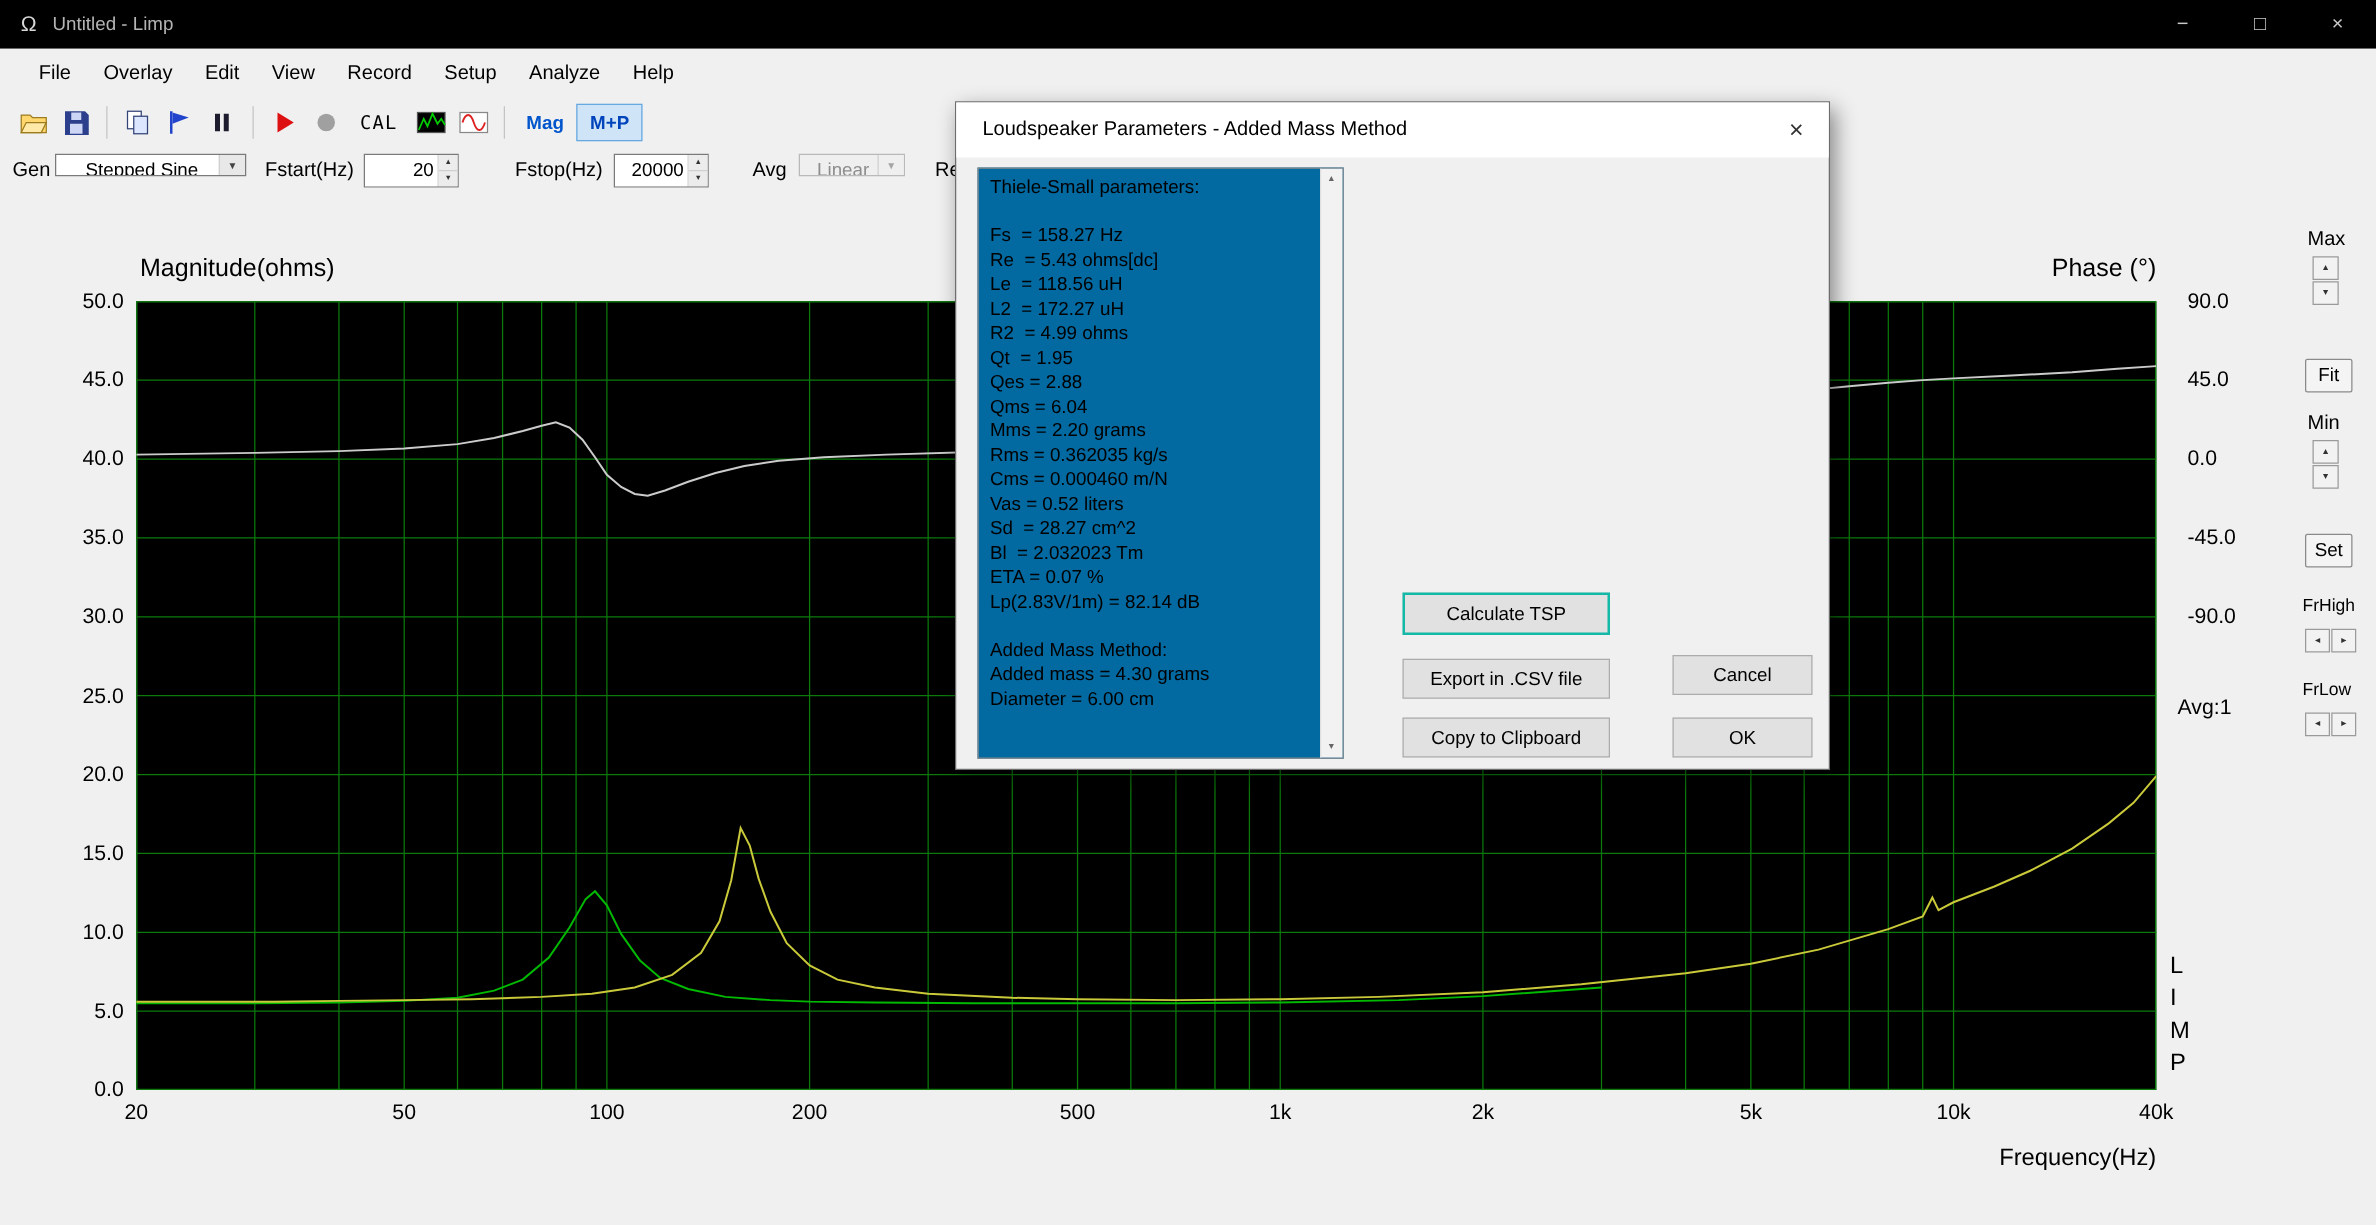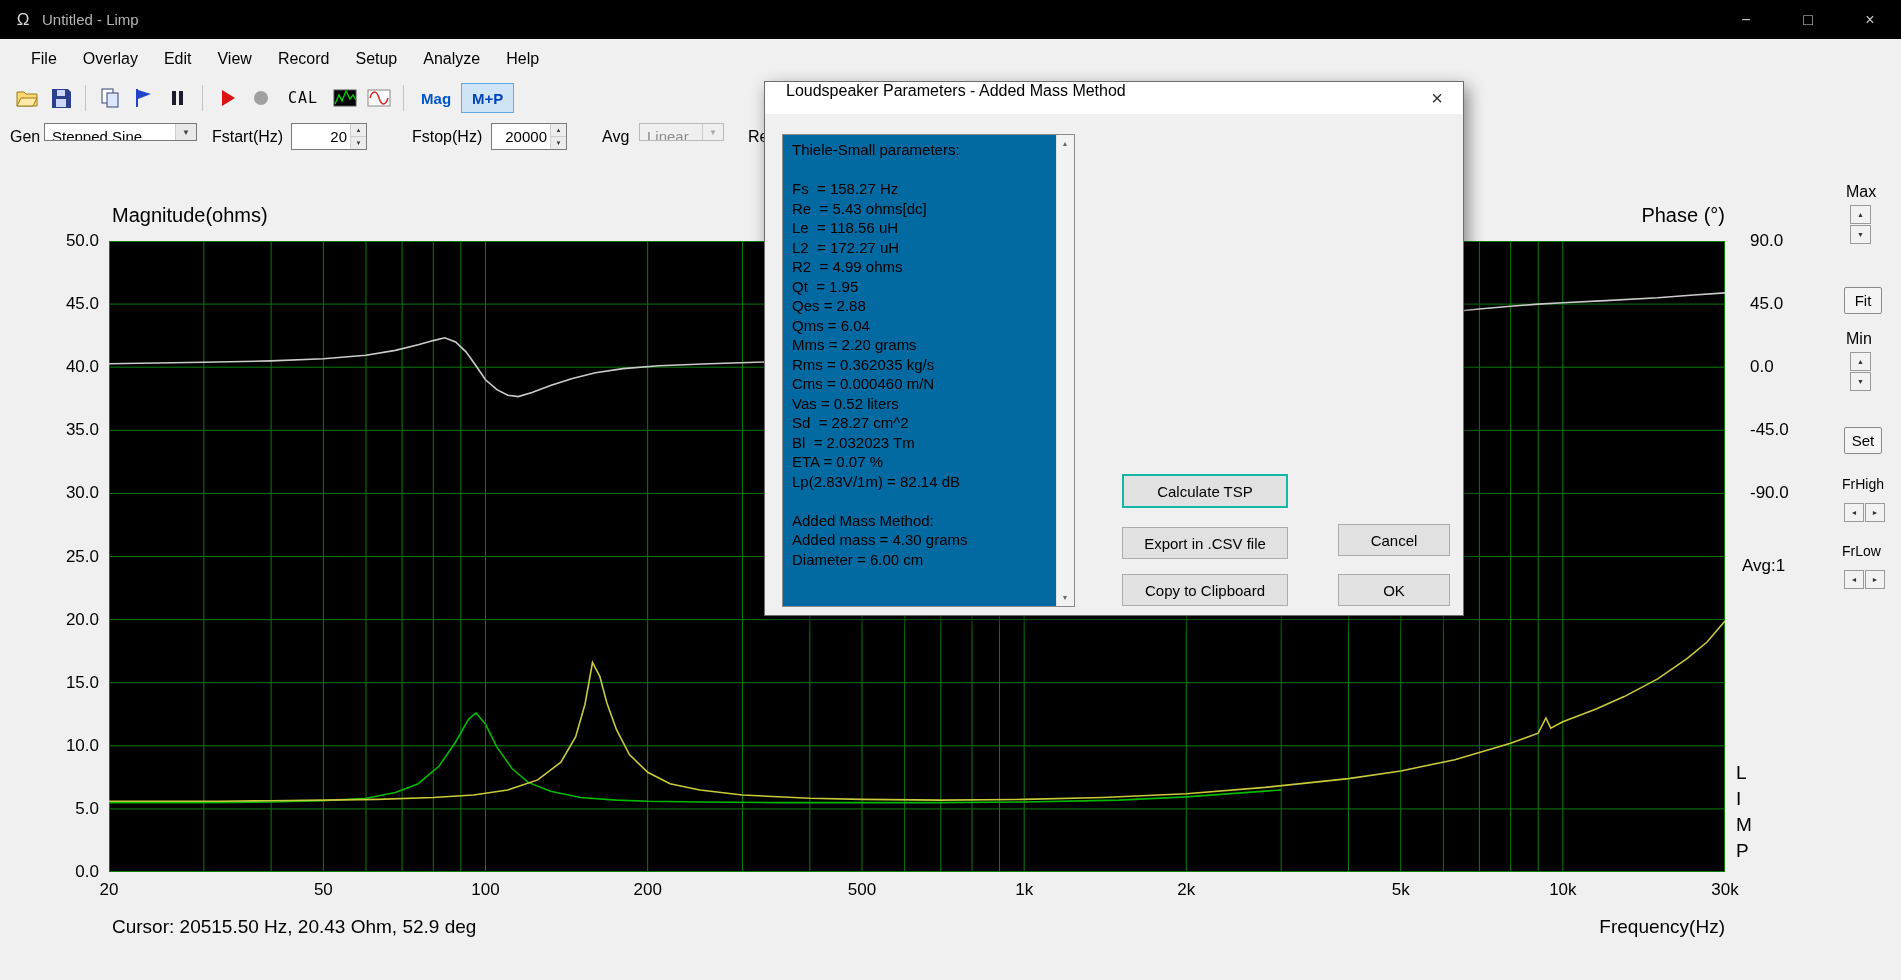--- a/index.html
+++ b/index.html
@@ -29,21 +29,21 @@
   .tbtn.text { width:auto; padding:0 10px; font-size:15px; font-weight:bold; }
   .tbtn.cal { font-family:"DejaVu Sans Mono", monospace; font-weight:normal; letter-spacing:1px; font-size:15px; }
   .tbtn.mag { color:#0055cc; }
   .tbtn.mp  { color:#0044bb; background:#cfe4f7; border:1px solid #66a8e0; height:28px; }
 
   
   .genrow { position:absolute; left:0; top:118px; width:100%; height:38px; background:#f0f0f0;
             border-bottom:1px solid #dcdcdc; }
   .gr-label { position:absolute; top:10px; font-size:16px; white-space:nowrap; }
   .combo { position:absolute; top:5px; height:18px; background:#fff; border:1px solid #7a7a7a;
-           display:flex; align-items:stretch; box-sizing:border-box; font-size:15px; }
+           display:flex; align-items:stretch; box-sizing:border-box; font-size:15px;text-align:center; }
   .combo .cb-text { flex:1; padding:4px 0 0 7px; white-space:nowrap; overflow:hidden; }
   .combo .cb-arrow { width:20px; display:flex; align-items:center; justify-content:center;
                      font-size:8px; color:#444; background:#e8e8e8; border-left:1px solid #cfcfcf; }
   .combo.disabled { background:#efefef; border-color:#b9b9b9; color:#8d8d8d; }
   .combo.disabled .cb-arrow { color:#a5a5a5; background:#efefef; }
   .editspin { position:absolute; top:5px; height:27px; background:#fff; border:1px solid #7a7a7a;
               display:flex; box-sizing:border-box; }
   .editspin input.ed { flex:1; width:40px; border:0; outline:0; background:#fff; text-align:right;
               font:15px "Liberation Sans", sans-serif; padding:0 3px 0 0; }
   .spin { width:15px; display:flex; flex-direction:column; border-left:1px solid #cfcfcf; }
@@ -82,21 +82,21 @@
 
   
   .statusbar { position:absolute; left:0; top:957px; width:1901px; height:23px; background:#f0f0f0;
                border-top:1px solid #cfcfcf; font-size:15px; }
   .sb-item { position:absolute; top:3px; white-space:nowrap; }
   .sb-sep { position:absolute; top:3px; width:1px; height:17px; background:#c0c0c0; }
 
   
   .dialog { position:absolute; left:764px; top:81px; width:700px; height:535px; background:#f0f0f0;
             border:1px solid #6d6d6d; box-shadow:4px 6px 16px rgba(0,0,0,.45); z-index:30; box-sizing:border-box; }
-  .dlg-titlebar { height:32px; background:#fff; display:flex; }
+  .dlg-titlebar { height:44px; background:#fff; display:flex; align-items:center; }
   .dlg-title { margin-left:21px; font-size:16px; }
   .dlg-close { margin-left:auto; width:52px; height:100%; display:flex; align-items:center;
                justify-content:center; font-size:20px; color:#333; }
   .listbox { position:absolute; left:17px; top:52px; width:293px; height:473px; background:#0369a1;
              border:1px solid #8a8a8a; box-sizing:border-box; }
   .lb-text { position:absolute; left:0; top:5px; right:18px; bottom:2px; padding-left:9px;
              font-size:15px; line-height:19.5px; white-space:pre; overflow:hidden; }
   .lb-scroll { position:absolute; top:0; right:0; bottom:0; width:17px; background:#f2f2f2;
                border-left:1px solid #e0e0e0; }
   .lb-scroll .sarr { position:absolute; left:0; width:16px; height:17px; display:flex; align-items:center;
@@ -278,21 +278,20 @@
           <line x1="0" y1="63.10000000000002" x2="1616" y2="63.10000000000002" stroke="#0b7a0b" stroke-width="1"></line>
           <line x1="0" y1="0" x2="1616" y2="0" stroke="#0b7a0b" stroke-width="1"></line>
           <rect x="0.5" y="0.5" width="1615" height="630" fill="none" stroke="#0b7a0b"></rect>
           <polyline points="0.0,561.6 94.9,561.6 162.2,561.0 214.4,559.7 257.0,557.2 286.3,551.5 309.2,542.7 330.1,525.0 346.6,501.0 359.5,478.3 367.0,472.0 376.5,483.3 387.9,506.1 403.0,527.5 419.2,541.4 441.5,550.2 471.4,556.5 507.4,559.1 538.7,560.3 590.9,561.0 669.6,561.6 753.0,561.6 831.7,561.6 915.2,561.0 1010.0,559.1 1077.3,555.9 1172.2,549.0" fill="none" stroke="#00b900" stroke-width="1.6"></polyline>
           <polyline points="0.0,560.3 52.2,560.3 110.0,560.3 162.2,559.7 214.4,559.1 268.4,558.4 324.3,556.5 364.5,554.0 398.8,549.0 428.7,538.9 451.9,521.2 466.6,496.0 476.0,463.2 483.5,421.5 490.8,435.4 497.9,461.9 507.4,488.4 520.4,513.6 538.7,531.3 561.0,542.7 590.9,549.0 633.5,554.0 700.8,557.2 753.0,558.4 831.7,559.1 915.2,558.4 993.9,556.5 1077.3,552.8 1156.0,546.4 1239.5,537.6 1291.7,530.0 1345.8,518.7 1401.6,502.3 1429.2,492.2 1436.9,477.0 1441.8,487.1 1453.8,480.8 1486.5,468.2 1515.2,455.6 1548.7,437.9 1578.0,417.7 1597.8,401.3 1616.0,379.9" fill="none" stroke="#c9c93a" stroke-width="1.6"></polyline>
           <polyline points="0.0,122.7 94.9,121.3 162.2,119.9 214.4,117.8 257.0,114.3 286.3,109.4 309.2,103.8 324.3,99.6 335.7,96.8 346.6,101.0 357.0,110.8 367.0,124.8 376.5,138.8 387.9,148.6 398.8,154.2 409.2,155.6 423.0,151.4 441.5,144.4 463.4,137.4 486.5,131.8 514.0,127.6 550.1,124.8 600.0,122.7 669.6,120.6 753.0,117.1 863.0,110.8 976.6,103.8 1077.3,95.4 1172.2,86.9 1267.0,78.5 1334.3,71.5 1370.4,68.0 1401.6,65.2 1429.2,63.1 1453.8,61.7 1496.5,59.6 1548.7,56.8 1584.8,54.0 1616.0,51.9" fill="none" stroke="#cbcbcb" stroke-width="1.6"></polyline>
         </svg>
     </div>
     <div class="mag-title">Magnitude(ohms)</div>
     <div class="phase-title">Phase (°)</div>
-    <div class="cursor-readout">Cursor: 20515.50 Hz, 20.43 Ohm, 52.9 deg</div>
     <div class="freq-label">Frequency(Hz)</div>
     <div class="avg-indicator">Avg:1</div>
     <div class="limp-logo" id="limp-logo">
         <div>L</div>
         <div>I</div>
         <div>M</div>
         <div>P</div>
       </div>
   <div class="ytick-l" style="top: 706px;">0.0</div>
       <div class="ytick-l" style="top: 642.9px;">5.0</div>
@@ -312,21 +311,21 @@
       <div class="ytick-r" style="top: 327.4px;">-90.0</div>
       <div class="xtick" style="left: 109px;">20</div>
       <div class="xtick" style="left: 323.357px;">50</div>
       <div class="xtick" style="left: 485.512px;">100</div>
       <div class="xtick" style="left: 647.667px;">200</div>
       <div class="xtick" style="left: 862.024px;">500</div>
       <div class="xtick" style="left: 1024.18px;">1k</div>
       <div class="xtick" style="left: 1186.33px;">2k</div>
       <div class="xtick" style="left: 1400.69px;">5k</div>
       <div class="xtick" style="left: 1562.85px;">10k</div>
-      <div class="xtick" style="left: 1725px;">30k</div>
+      <div class="xtick" style="left: 1725px;">40k</div>
     </div>
 
   <div class="side-strip">
     <div class="ss-label" style="top:27px">Max</div>
     <div class="spin-v" style="top:49px">
       <div class="sbtn">▲</div>
       <div class="sbtn">▼</div>
     </div>
     <button class="ss-btn" style="top:131px">Fit</button>
     <div class="ss-label" style="top:174px">Min</div>

